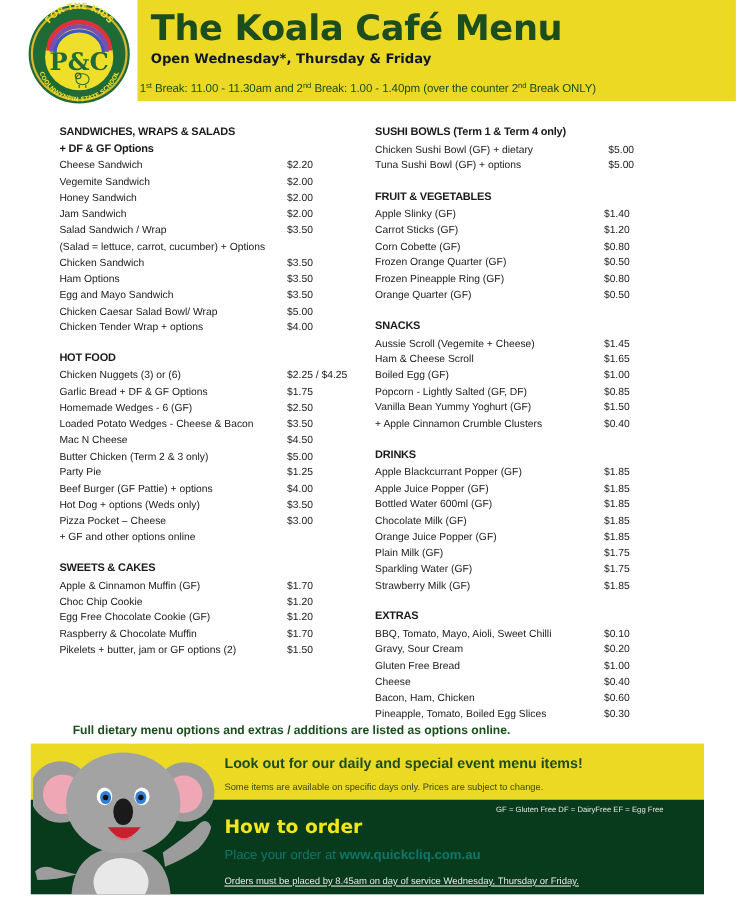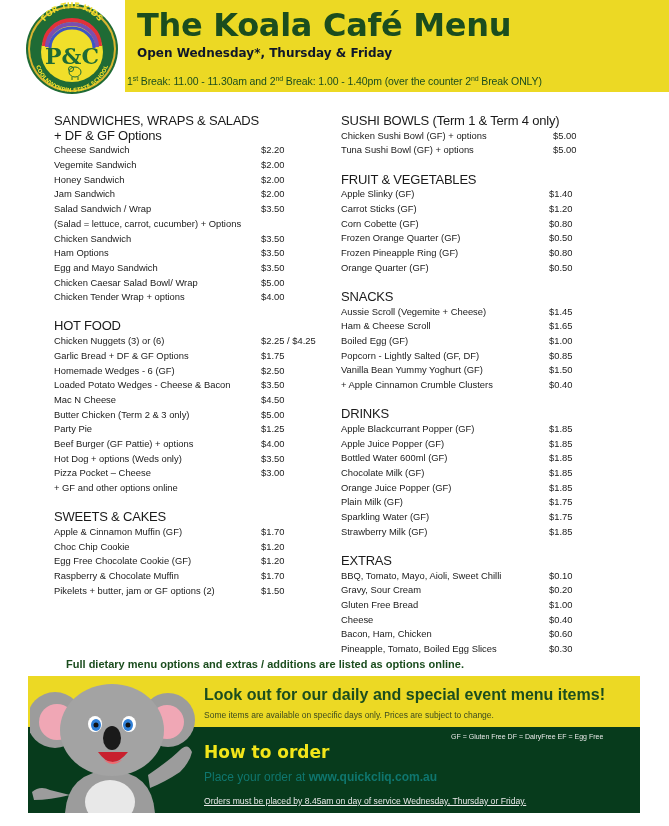--- a/index.html
+++ b/index.html
@@ -26,21 +26,21 @@
       position: absolute; left: 2px; top: 75px;
       font-size: 10.5px; color: #1b4d1e; white-space: nowrap; letter-spacing: -0.1px;
     }
     .breaks sup { font-size: 7px; vertical-align: 4px; line-height: 0; }
 
     
     .col { position: absolute; font-size: 9.4px; line-height: 14.7px; }
     .col-left { left: 54px; top: 114px; width: 280px; }
     .col-right { left: 341px; top: 114px; width: 250px; }
     .section { margin-bottom: 14.5px; }
-    .sec-title { font-weight: normal; font-size: 13px; letter-spacing: -0.2px; }
+    .sec-title { font-weight: bold; font-size: 10px; letter-spacing: -0.2px; }
     .row { position: relative; height: 14.7px; white-space: nowrap; }
     .row .name { position: absolute; left: 0; }
     .row .price { position: absolute; }
     .col-left .row .price { left: 207px; }
     .col-right .row .price { left: 208px; }
     .col-right .sushi .row .price { left: 212px; }
 
     
     .dietary-note {
       position: absolute; left: 0; top: 658px; width: 530px; text-align: center;
@@ -49,21 +49,21 @@
     .footer-yellow {
       position: absolute; left: 28px; top: 676px; width: 612px; height: 51px;
       background: #ecd924;
     }
     .footer-green {
       position: absolute; left: 28px; top: 727px; width: 612px; height: 86px;
       background: #073b1c;
     }
     .lookout {
       position: absolute; left: 204px; top: 686px;
-      font-weight: bold; font-size: 16px; color: #1b4d1e; white-space: nowrap;
+      font-weight: bold; font-size: 13px; color: #1b4d1e; white-space: nowrap;
     }
     .some-items {
       position: absolute; left: 204px; top: 710px;
       font-size: 8.5px; color: #3b4a1e; white-space: nowrap;
     }
     .legend-key {
       position: absolute; left: 451px; top: 733px;
       font-size: 7px; color: #e8e8e8; white-space: nowrap;
     }
     .how-to {
@@ -234,21 +234,21 @@
       <div class="row">
         <span class="name">Pikelets + butter, jam or GF options (2)</span>
         <span class="price">$1.50</span>
       </div>
     </div>
   </div>
 <div class="col col-right" id="col-right">
     <div class="section sushi">
       <div class="sec-title">SUSHI  BOWLS (Term 1 &amp; Term 4 only)</div>
       <div class="row">
-        <span class="name">Chicken Sushi Bowl (GF) + options</span>
+        <span class="name">Chicken Sushi Bowl (GF) + dietary</span>
         <span class="price">$5.00</span>
       </div>
       <div class="row">
         <span class="name">Tuna Sushi Bowl (GF) + options</span>
         <span class="price">$5.00</span>
       </div>
     </div>
     <div class="section">
       <div class="sec-title">FRUIT &amp; VEGETABLES</div>
       <div class="row">

